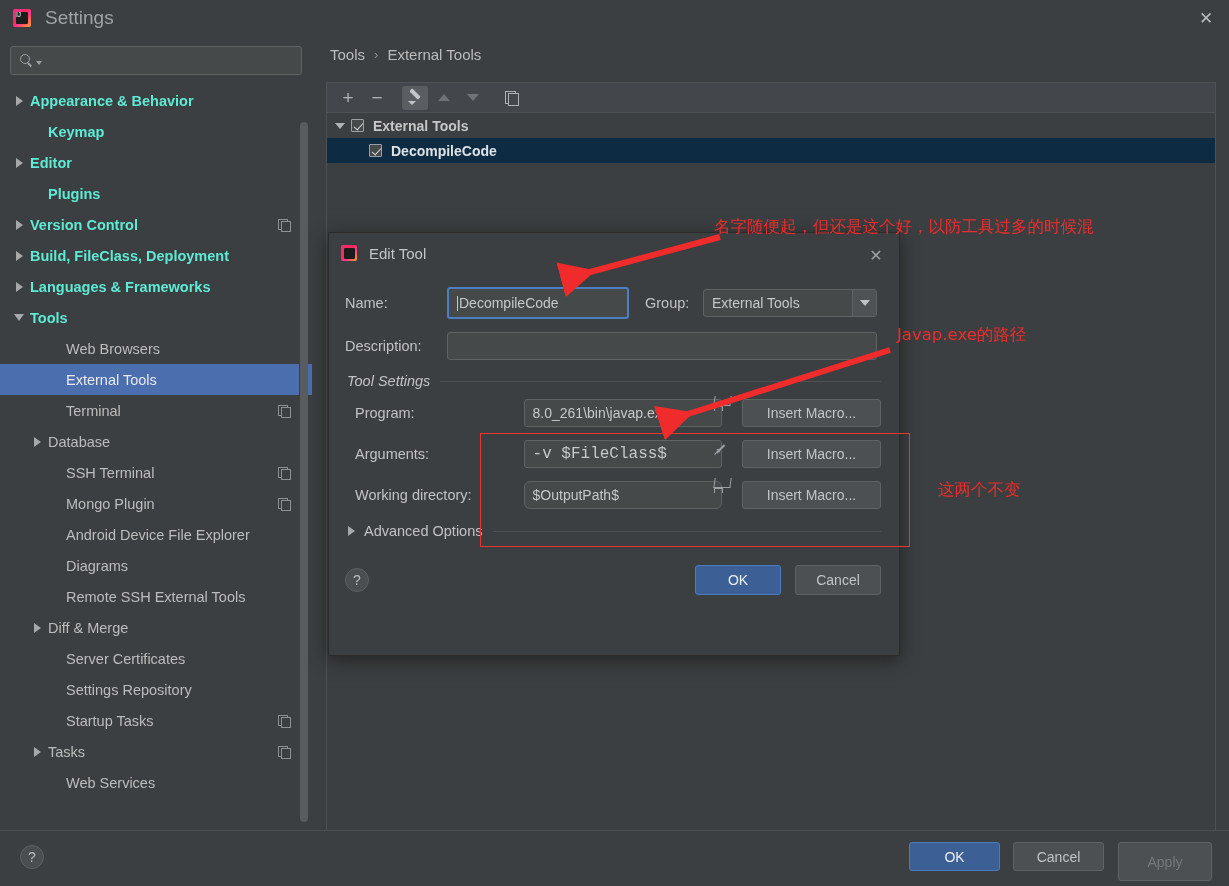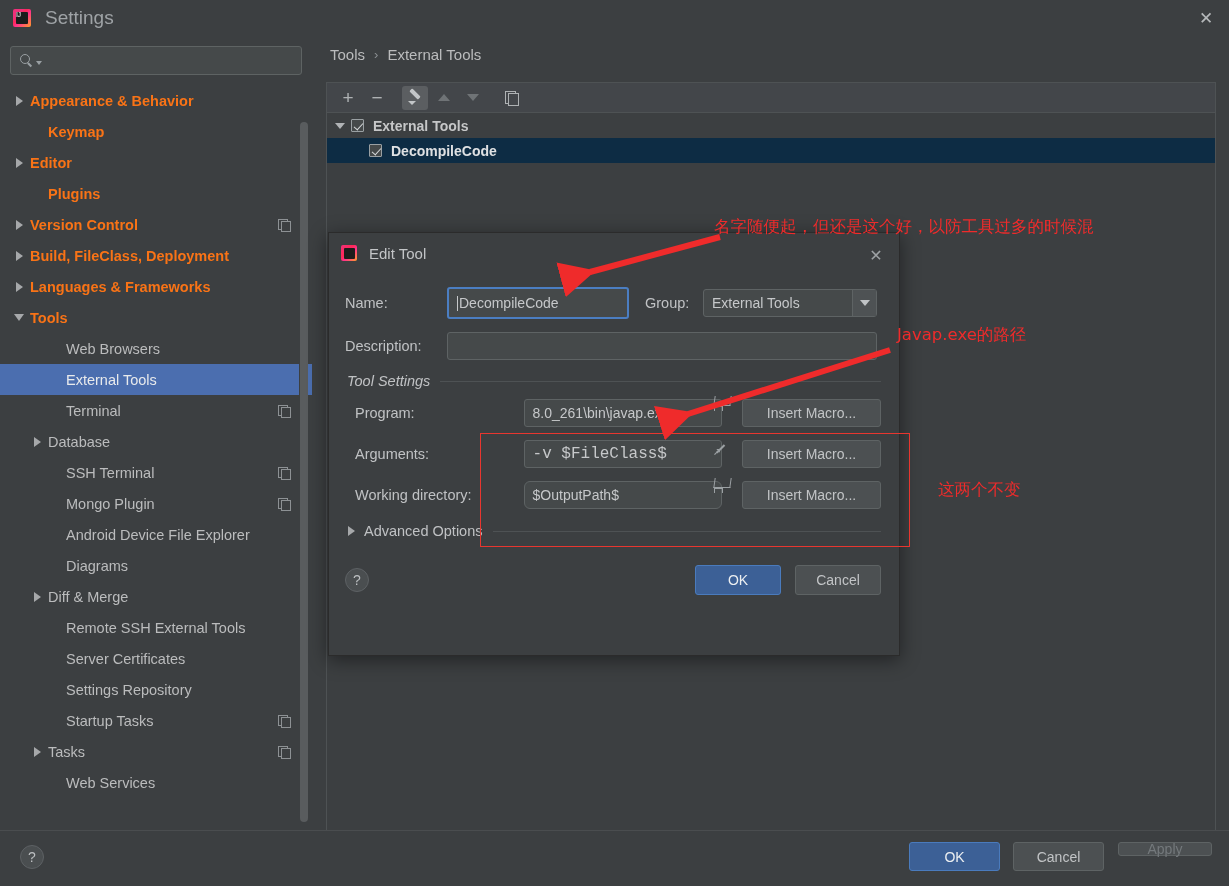--- a/index.html
+++ b/index.html
@@ -66,21 +66,21 @@
     flex: 1; background: transparent; border: none; outline: none;
     color: #bbbbbb; font-size: 13px; font-family: "Liberation Sans", sans-serif;
     padding-left: 6px;
   }
 
   .tree { position: absolute; left: 0; top: 49px; width: 312px; height: 745px; overflow: hidden; }
   .tree-item {
     height: 31px; display: flex; align-items: center; position: relative;
     color: #bbbcbd; font-size: 14.5px; white-space: nowrap;
   }
-  .tree-item.bold { font-weight: bold; color: #f97316; }
+  .tree-item.bold { font-weight: bold; color: #5eead4; }
   .tree-item.selected { background: #4b6eaf; color: #e8eaec; }
   .arrow {
     width: 0; height: 0; flex: none;
     border-top: 5px solid transparent; border-bottom: 5px solid transparent;
     border-left: 7px solid #a6a8aa;
   }
   .arrow.down {
     border-left: 5px solid transparent; border-right: 5px solid transparent;
     border-top: 7px solid #a6a8aa; border-bottom: none;
   }
@@ -397,30 +397,30 @@
           <span style="width: 44px; flex: 0 0 auto;"></span>
           <span class="arrow-slot"></span>
           <span>Android Device File Explorer</span>
         </div>
         <div class="tree-item">
           <span style="width: 44px; flex: 0 0 auto;"></span>
           <span class="arrow-slot"></span>
           <span>Diagrams</span>
         </div>
         <div class="tree-item">
+          <span style="width: 44px; flex: 0 0 auto;"></span>
+          <span class="arrow-slot"></span>
+          <span>Remote SSH External Tools</span>
+        </div>
+        <div class="tree-item">
           <span style="width: 26px; flex: 0 0 auto;"></span>
           <span class="arrow-slot">
             <span class="arrow"></span>
           </span>
           <span>Diff &amp; Merge</span>
-        </div>
-        <div class="tree-item">
-          <span style="width: 44px; flex: 0 0 auto;"></span>
-          <span class="arrow-slot"></span>
-          <span>Remote SSH External Tools</span>
         </div>
         <div class="tree-item">
           <span style="width: 44px; flex: 0 0 auto;"></span>
           <span class="arrow-slot"></span>
           <span>Server Certificates</span>
         </div>
         <div class="tree-item">
           <span style="width: 44px; flex: 0 0 auto;"></span>
           <span class="arrow-slot"></span>
           <span>Settings Repository</span>
@@ -568,21 +568,21 @@
         <div class="btn primary" style="width:86px;height:30px;">OK</div>
         <div class="btn" style="width:86px;height:30px;margin-left:14px;">Cancel</div>
       </div>
     </div>
   </div>
 
   <div class="bottombar"></div>
   <div class="bb-help help-circle">?</div>
   <div class="btn primary" style="position:absolute;left:909px;top:842px;width:91px;height:29px;">OK</div>
   <div class="btn" style="position:absolute;left:1013px;top:842px;width:91px;height:29px;">Cancel</div>
-  <div class="btn disabled" style="position:absolute;left:1118px;top:842px;width:94px;height:14px;">Apply</div>
+  <div class="btn disabled" style="position:absolute;left:1118px;top:842px;width:94px;height:39px;">Apply</div>
 
   <div class="red-rect" style="left:480px;top:433px;width:430px;height:114px;"></div>
 
   <svg class="arrow-layer">
     <defs>
       <marker id="ah" markerWidth="6" markerHeight="6" refX="1" refY="3" orient="auto">
         <path d="M6,0 L0,3 L6,6 Z" fill="#ef2b2b"></path>
       </marker>
     </defs>
     <line x1="720" y1="237" x2="590" y2="272" stroke="#ef2b2b" stroke-width="6" marker-end="url(#ah)"></line>

